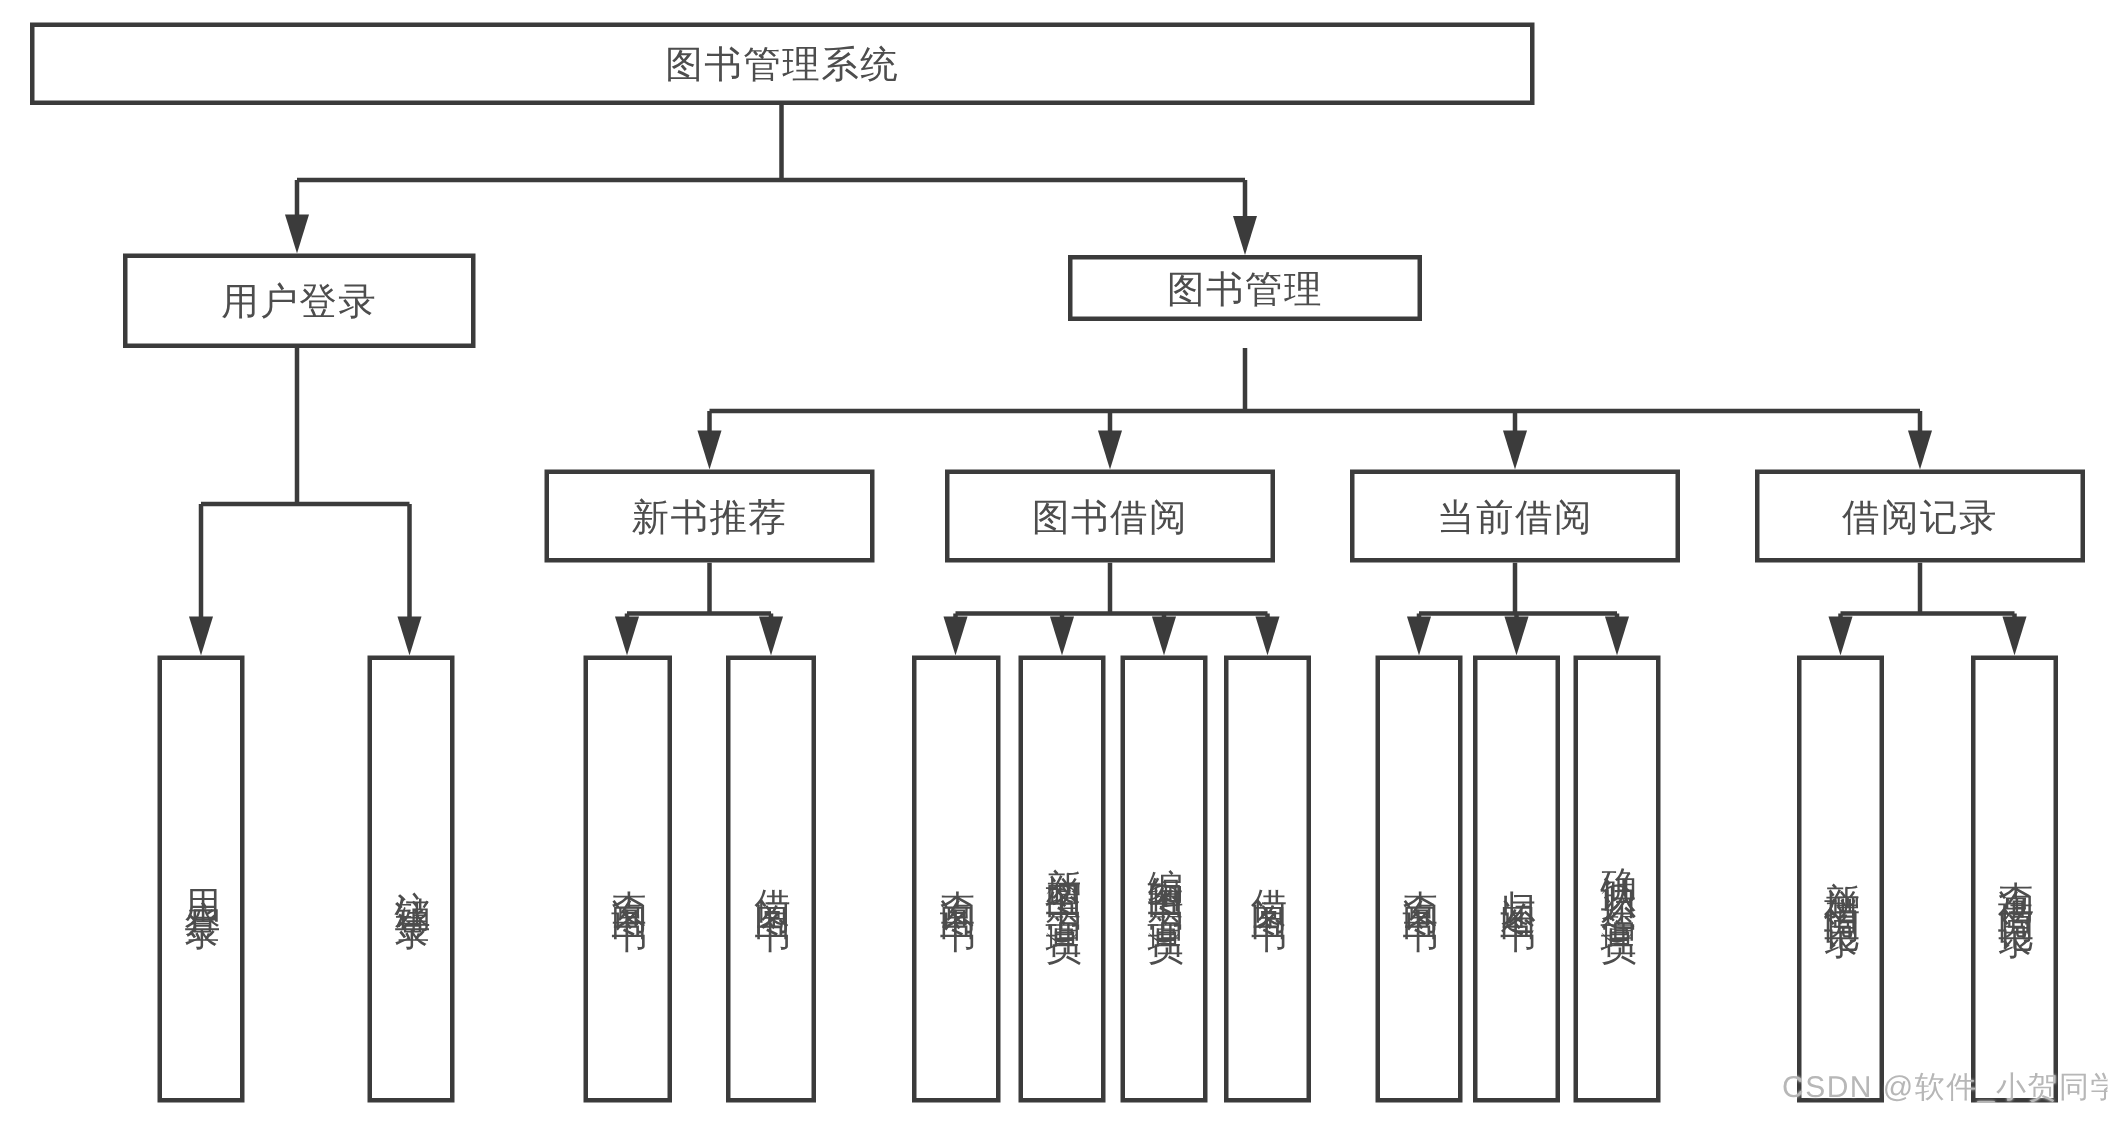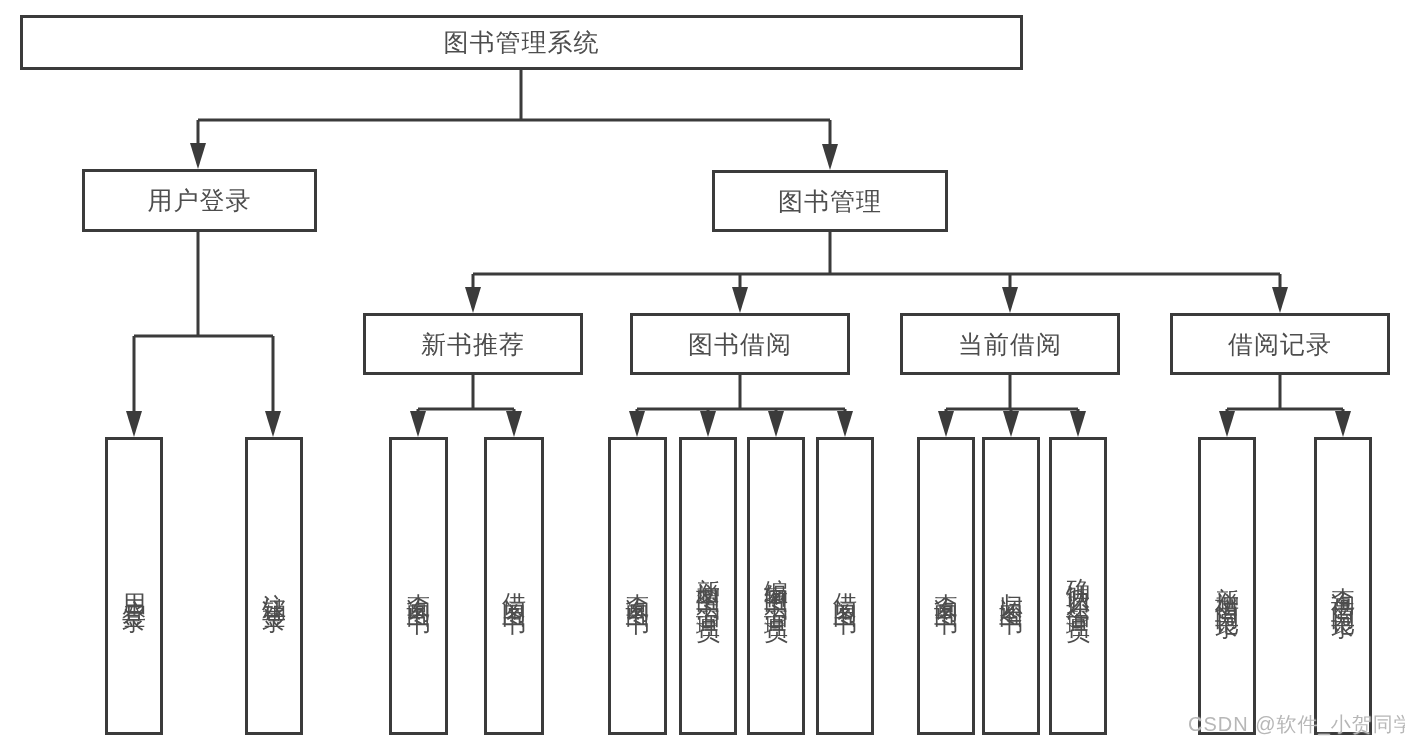--- a/index.html
+++ b/index.html
@@ -61,21 +61,21 @@
       <polygon points="1003,411 1019,411 1011,437"></polygon>
       <polygon points="1070,411 1086,411 1078,437"></polygon>
       <polygon points="1219,411 1235,411 1227,437"></polygon>
       <polygon points="1335,411 1351,411 1343,437"></polygon>
     </g>
   </svg>
 
   <div class="box h" style="left:20px;top:15px;width:1003px;height:55px">图书管理系统</div>
 
   <div class="box h" style="left:82px;top:169px;width:235px;height:63px">用户登录</div>
-  <div class="box h" style="left:712px;top:170px;width:236px;height:62px">图书管理</div>
+  <div class="box h" style="left:712px;top:170px;width:236px;height:44px">图书管理</div>
 
   <div class="box h" style="left:630px;top:313px;width:220px;height:62px">图书借阅</div>
   <div class="box h" style="left:363px;top:313px;width:220px;height:62px">新书推荐</div>
   <div class="box h" style="left:900px;top:313px;width:220px;height:62px">当前借阅</div>
   <div class="box h" style="left:1170px;top:313px;width:220px;height:62px">借阅记录</div>
 
   <div class="box v" style="left:105px;top:437px;width:58px;height:298px">用户登录</div>
   <div class="box v" style="left:245px;top:437px;width:58px;height:298px">注销登录</div>
 
   <div class="box v" style="left:389px;top:437px;width:59px;height:298px">查询图书</div>

